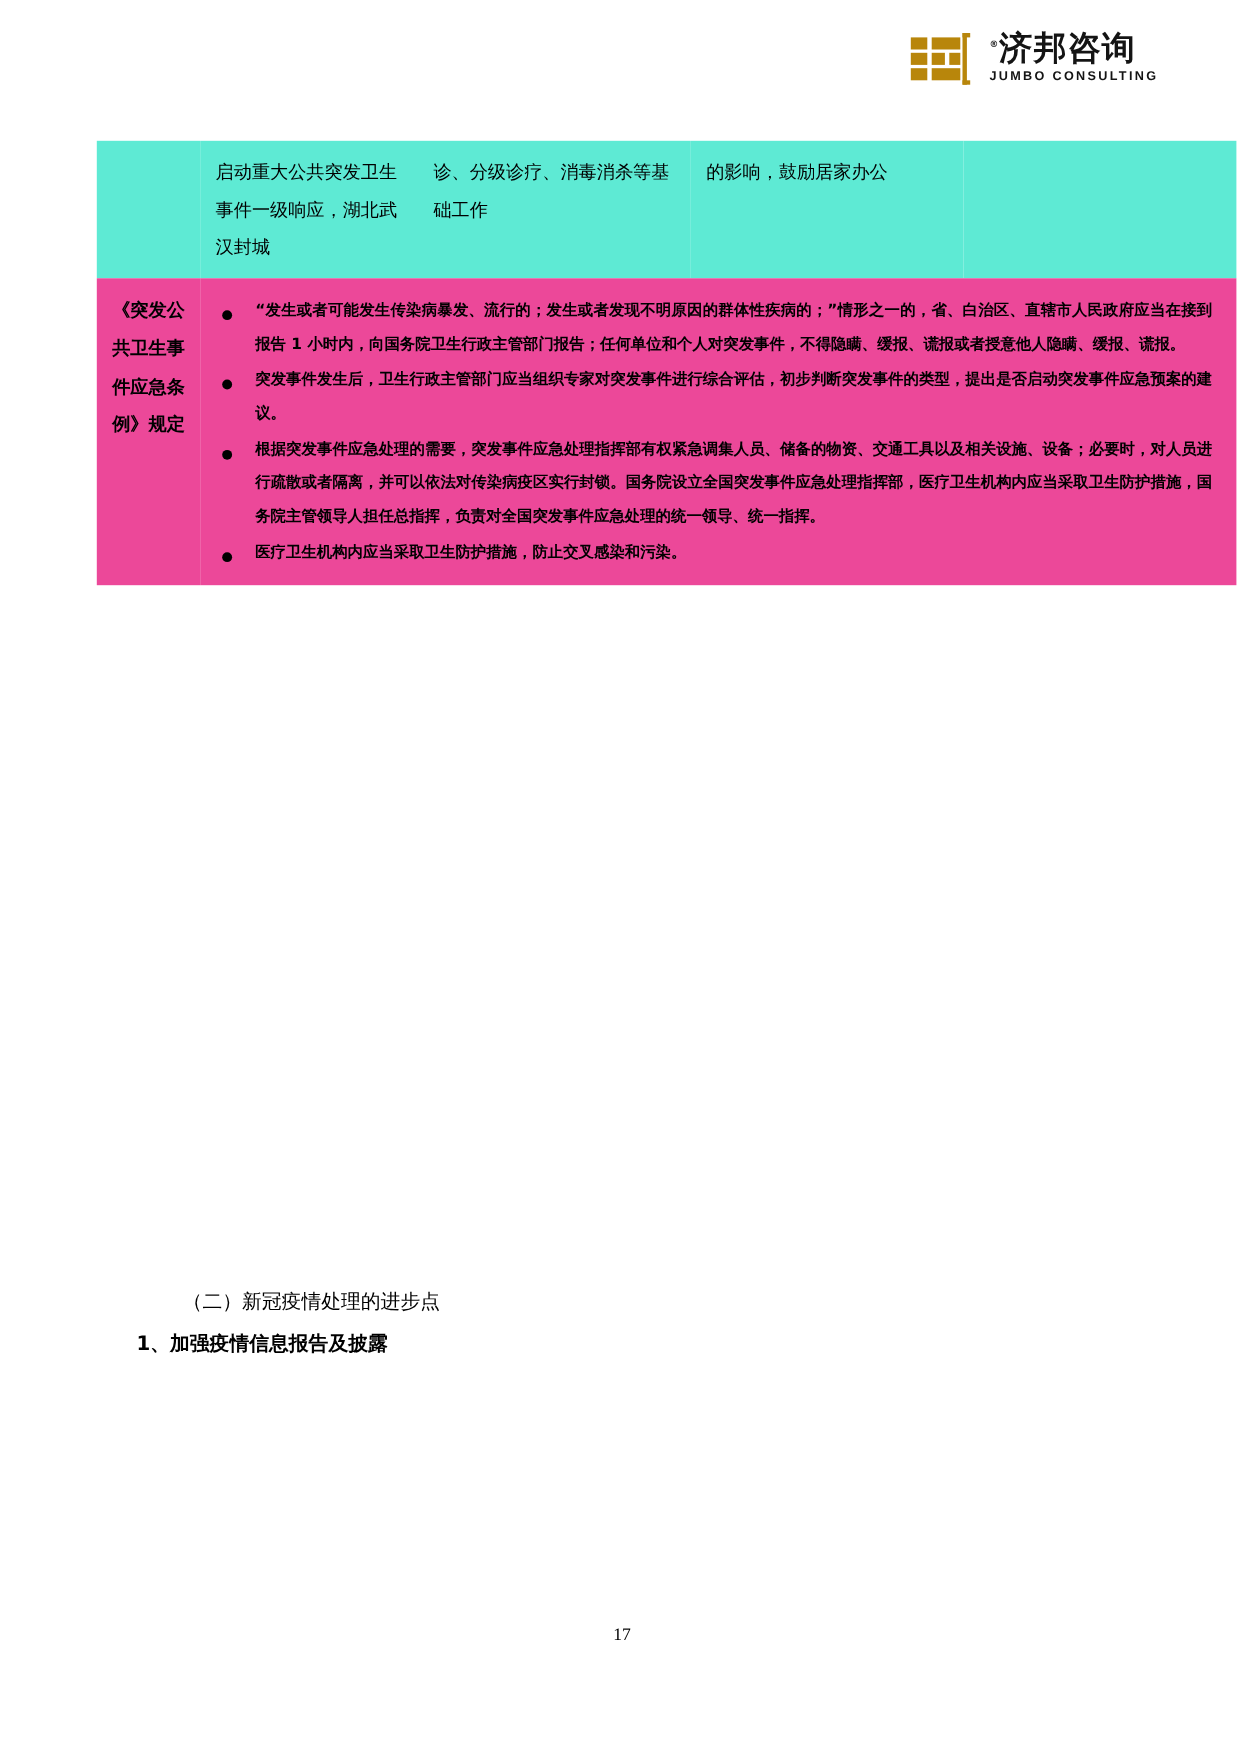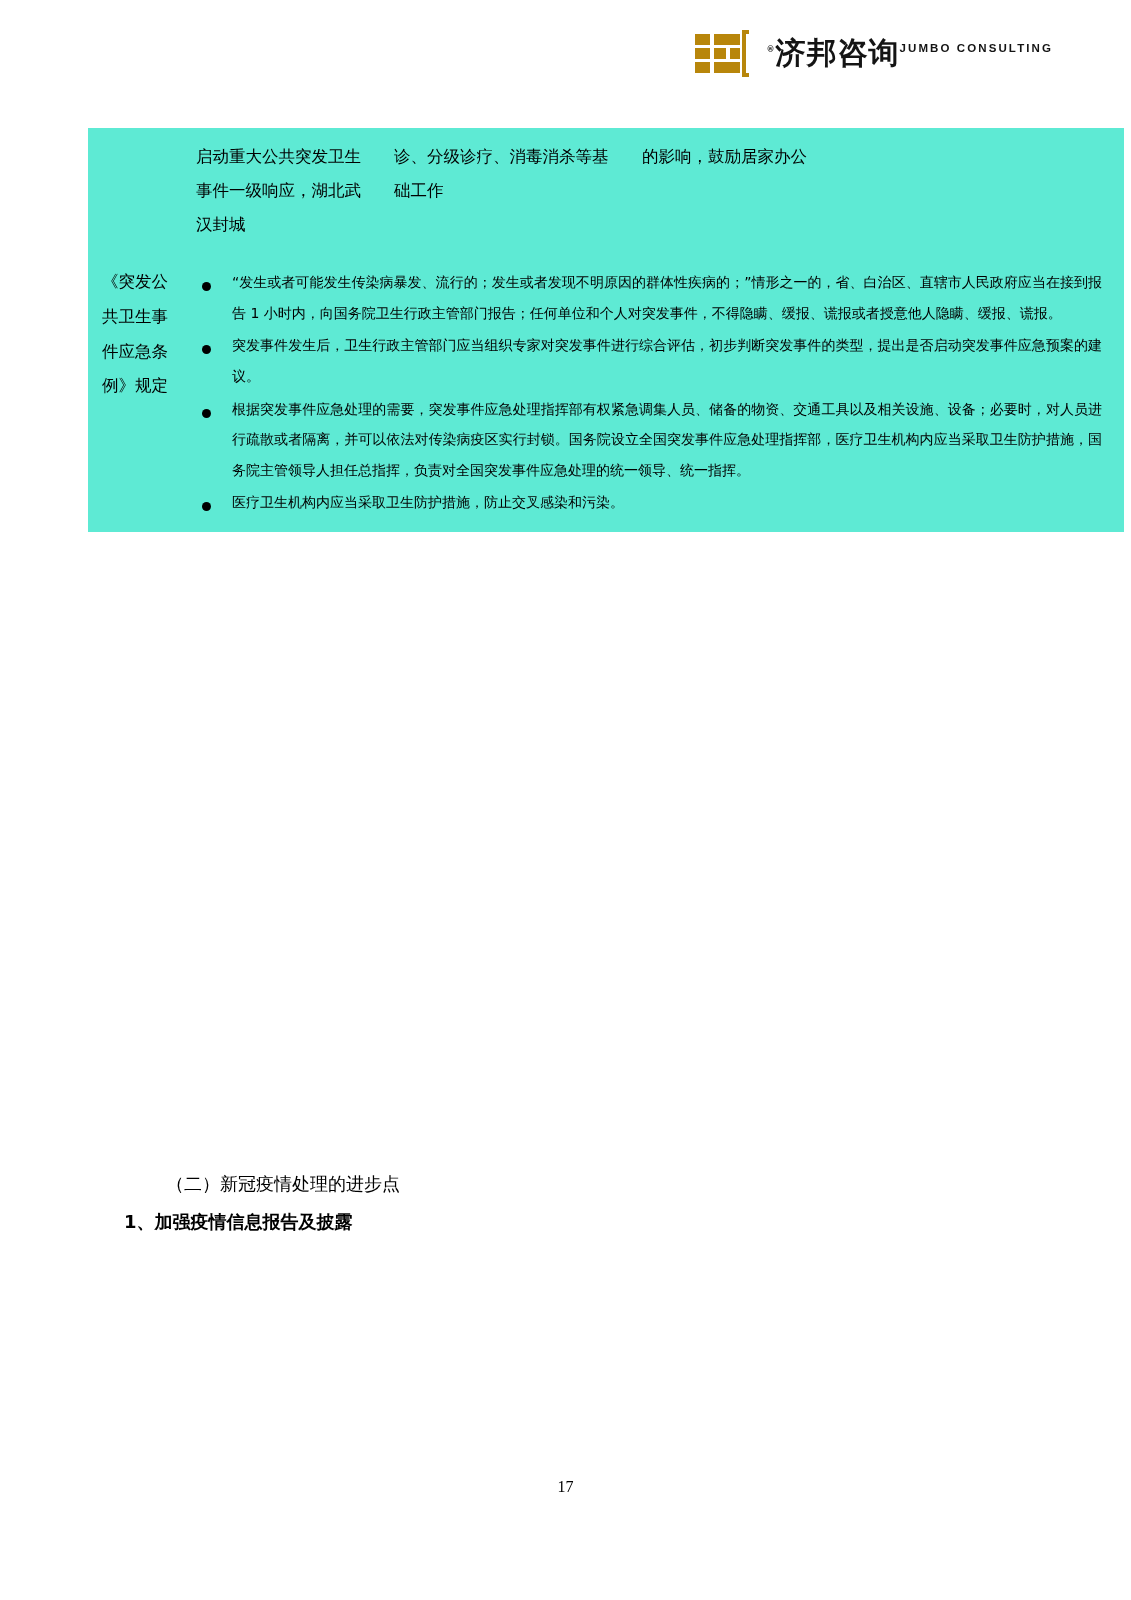--- a/index.html
+++ b/index.html
@@ -36,21 +36,21 @@
     width: 62px;
     height: 46px;
     position: relative;
   }
   .logo-mark .bar {
     position: absolute;
     background: #b8860b;
   }
   .logo-text {
     display: flex;
-    flex-direction: row;
+    flex-direction: column;
     line-height: 1;
   }
   .logo-cn {
     font-family: "DejaVu Sans", sans-serif;
     font-size: 30px;
     font-weight: bold;
     color: #141414;
     letter-spacing: 1px;
   }
   .logo-en {
@@ -88,21 +88,22 @@
   .row-top td {
     background: #5eead4;
   }
   .row-top td.c1 { width: 68px; }
   .row-top td.c2 { width: 172px; }
   .row-top td.c3 { width: 222px; }
   .row-top td.c4 { width: 222px; }
   .row-top td.c5 { width: 222px; }
 
   .row-bottom td {
-    background: #5eead4;
+    background: #ec4899;
+    font-weight: bold;
   }
   .row-bottom td.label {
     width: 100px;
     padding: 12px 10px 12px 14px;
     font-size: 16.5px;
     line-height: 2.1;
     text-align: left;
   }
   .row-bottom td.body {
     padding: 14px 22px 12px 8px;

